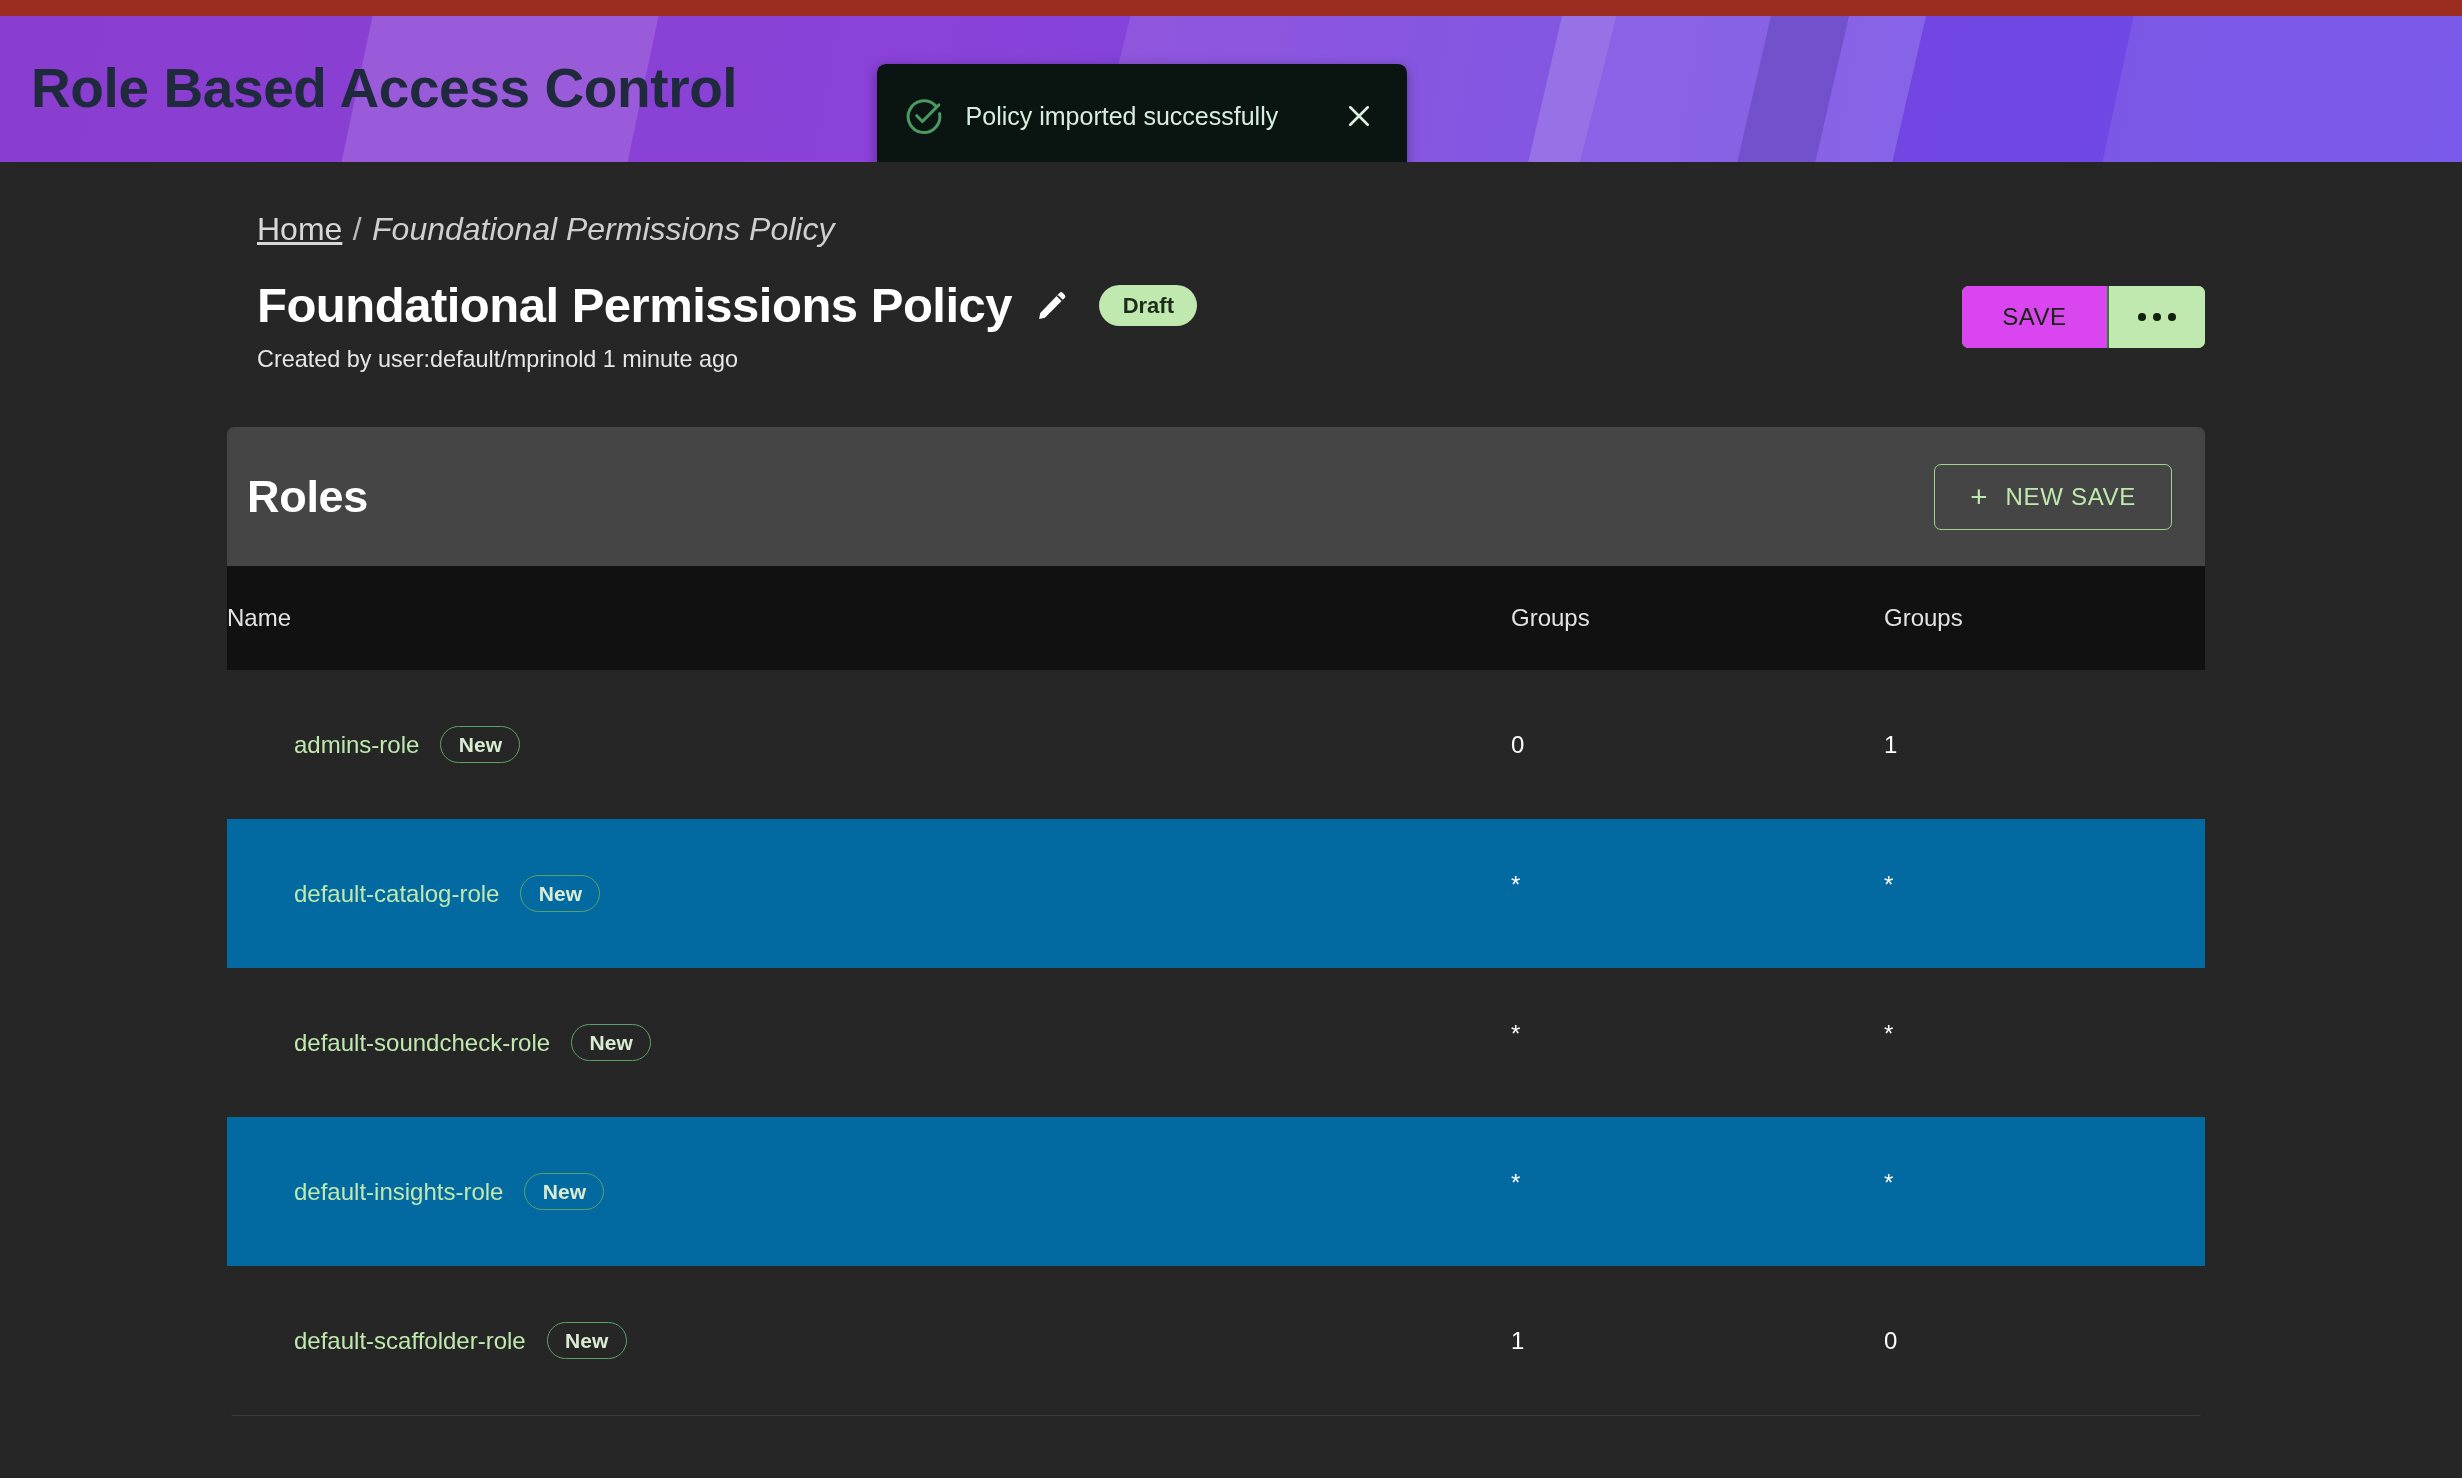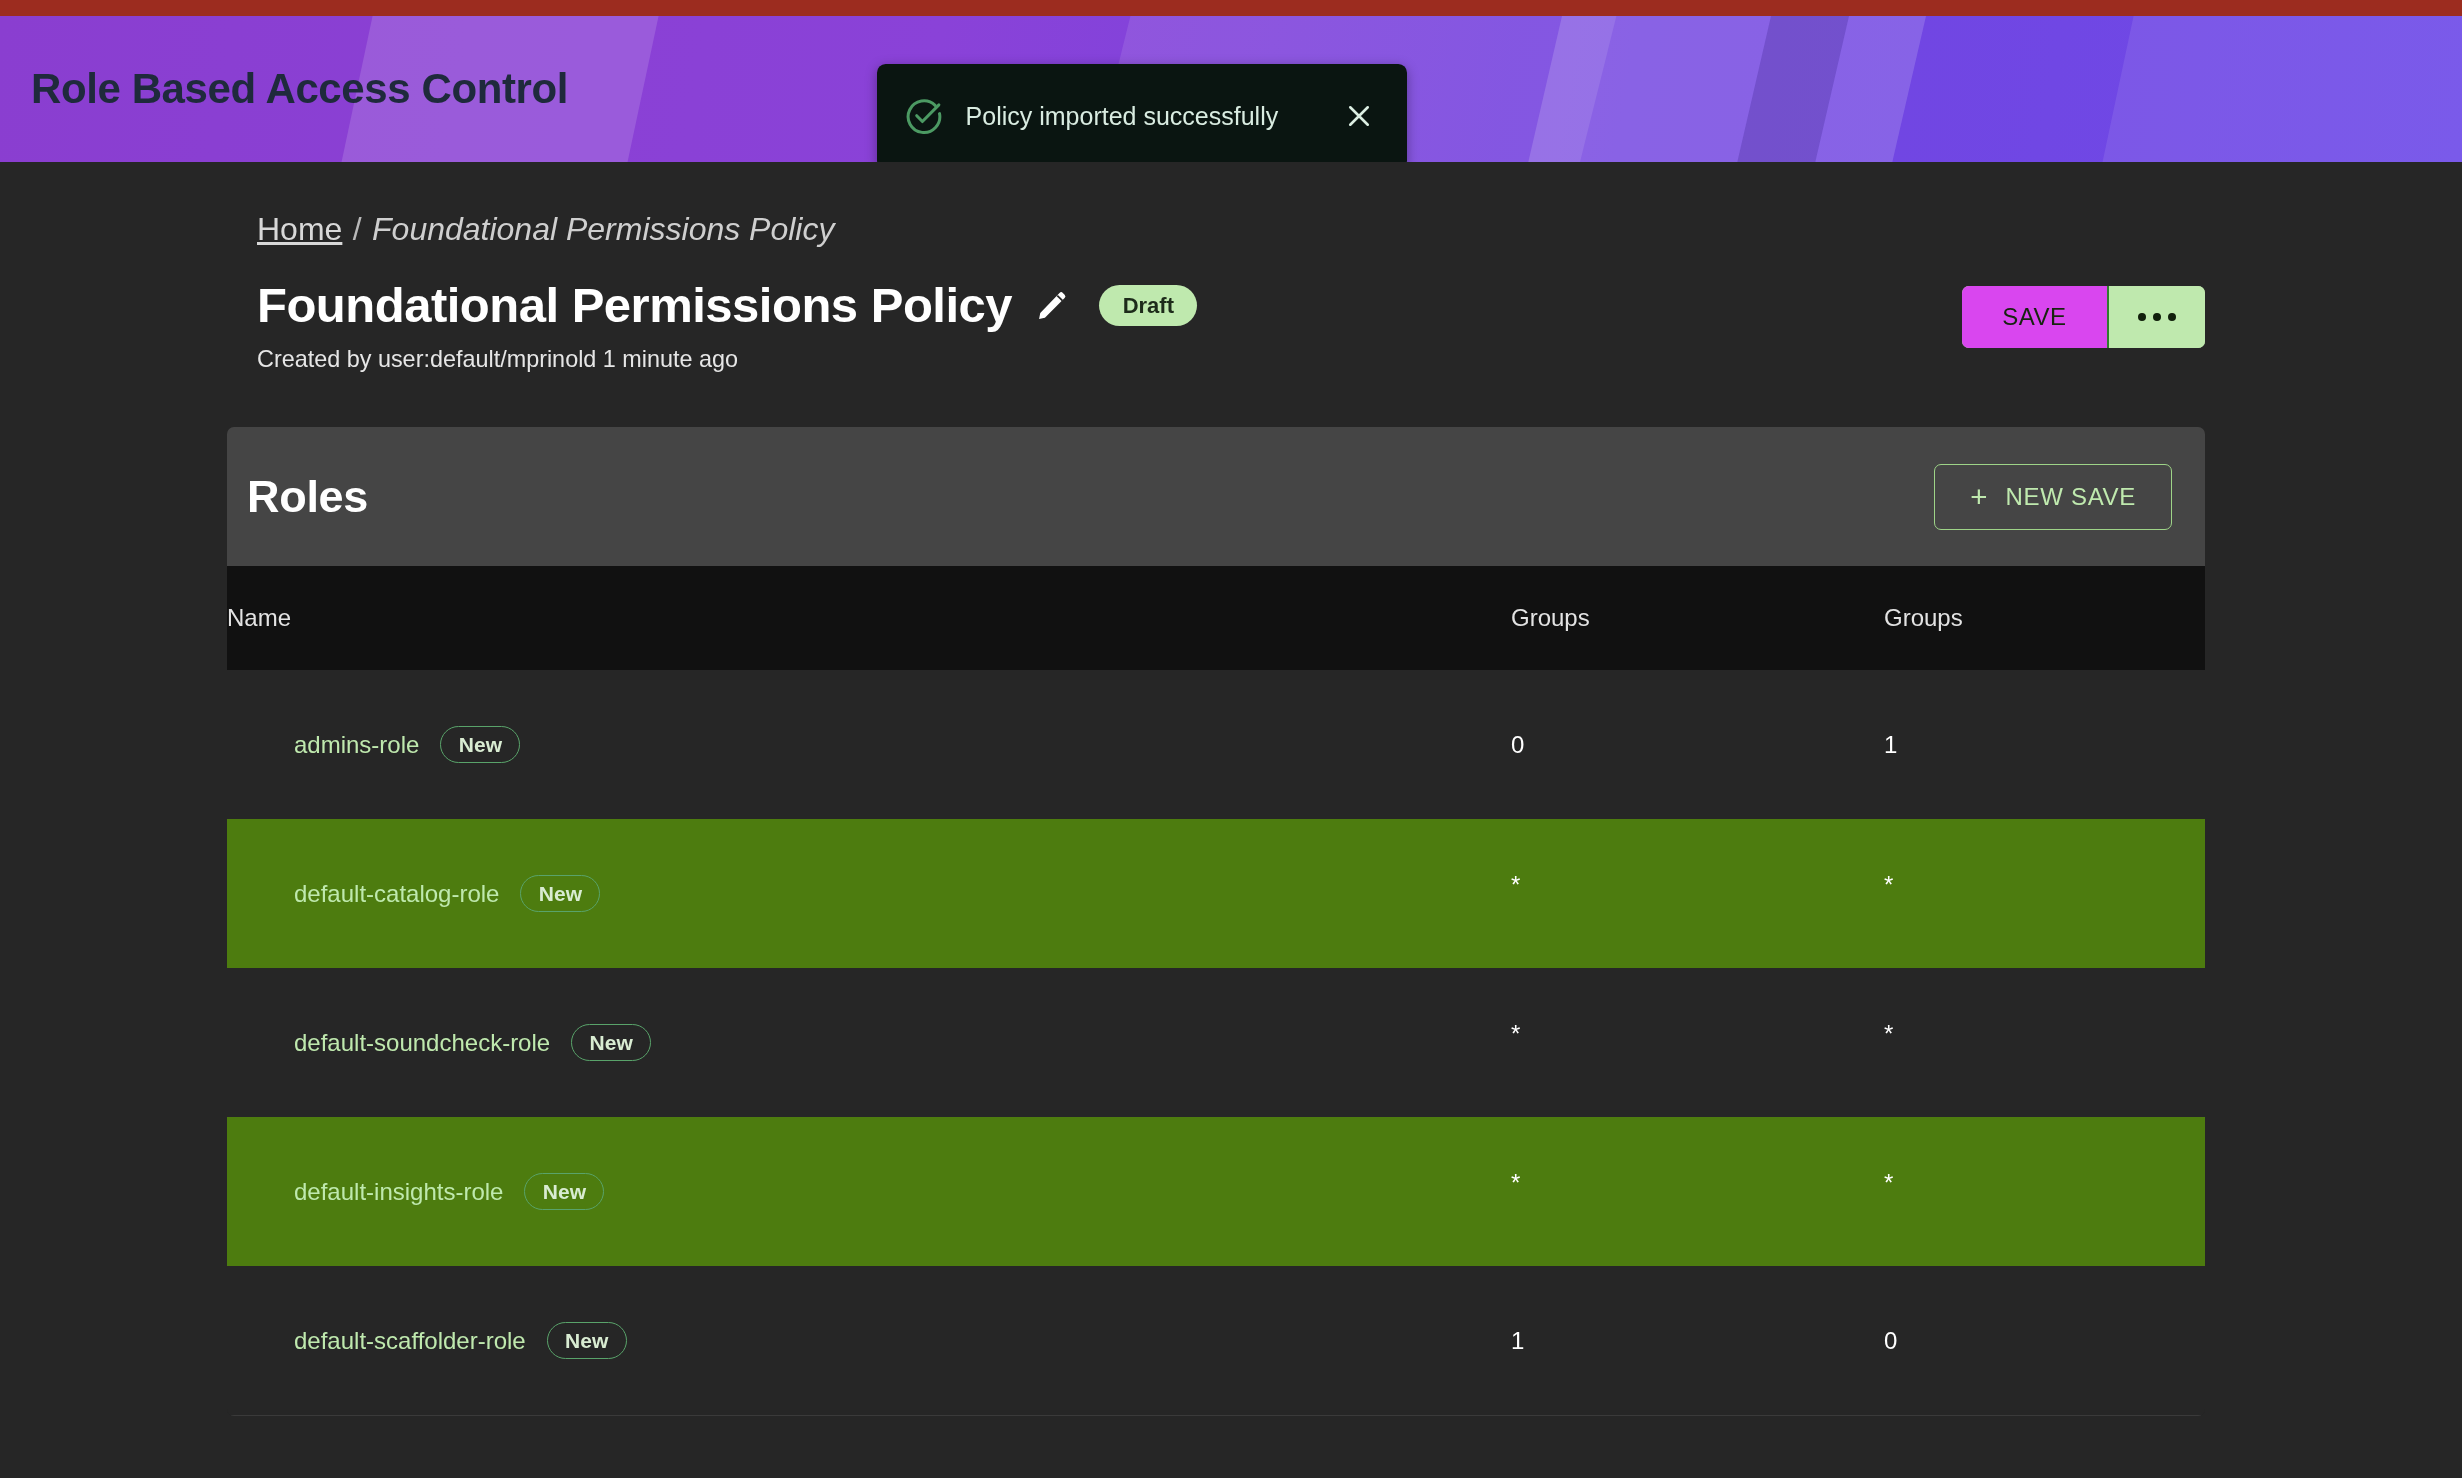--- a/index.html
+++ b/index.html
@@ -63,21 +63,21 @@
     left: 2117px;
     width: 364px;
     background: rgba(255,255,255,0.09);
     transform: skewX(-12deg);
   }
 
   .app-title {
     position: relative;
     z-index: 3;
     margin-left: 31px;
-    font-size: 42px;
+    font-size: 55px;
     font-weight: 700;
     color: #1f2a3c;
     letter-spacing: -0.4px;
     line-height: 1;
   }
 
   
   .toast {
     position: absolute;
     z-index: 6;
@@ -254,21 +254,21 @@
     padding: 38px 0 38px 0;
     vertical-align: middle;
   }
   th.col-name  { width: 1284px; padding-left: 35px; }
   th.col-users { width: 373px; }
   th.col-groups{ width: 373px; }
   th.col-actions { width: auto; }
 
   .roles-table tbody tr { height: 149px; }
   .roles-table tbody tr.odd  { background: #262626; }
-  .roles-table tbody tr.even { background: #4d7c0f; padding-left: 29px; }
+  .roles-table tbody tr.even { background: #0369a1; padding-left: 29px; }
   .roles-table tbody tr:last-child td { border-bottom: 0.9px solid #3a3a3a; }
 
   .roles-table td {
     padding: 0;
     vertical-align: middle;
     font-size: 24px;
     color: #ffffff;
   }
   td.cell-name { padding-left: 35px; }
   .name-wrap { display: flex; align-items: center; gap: 21px; }

